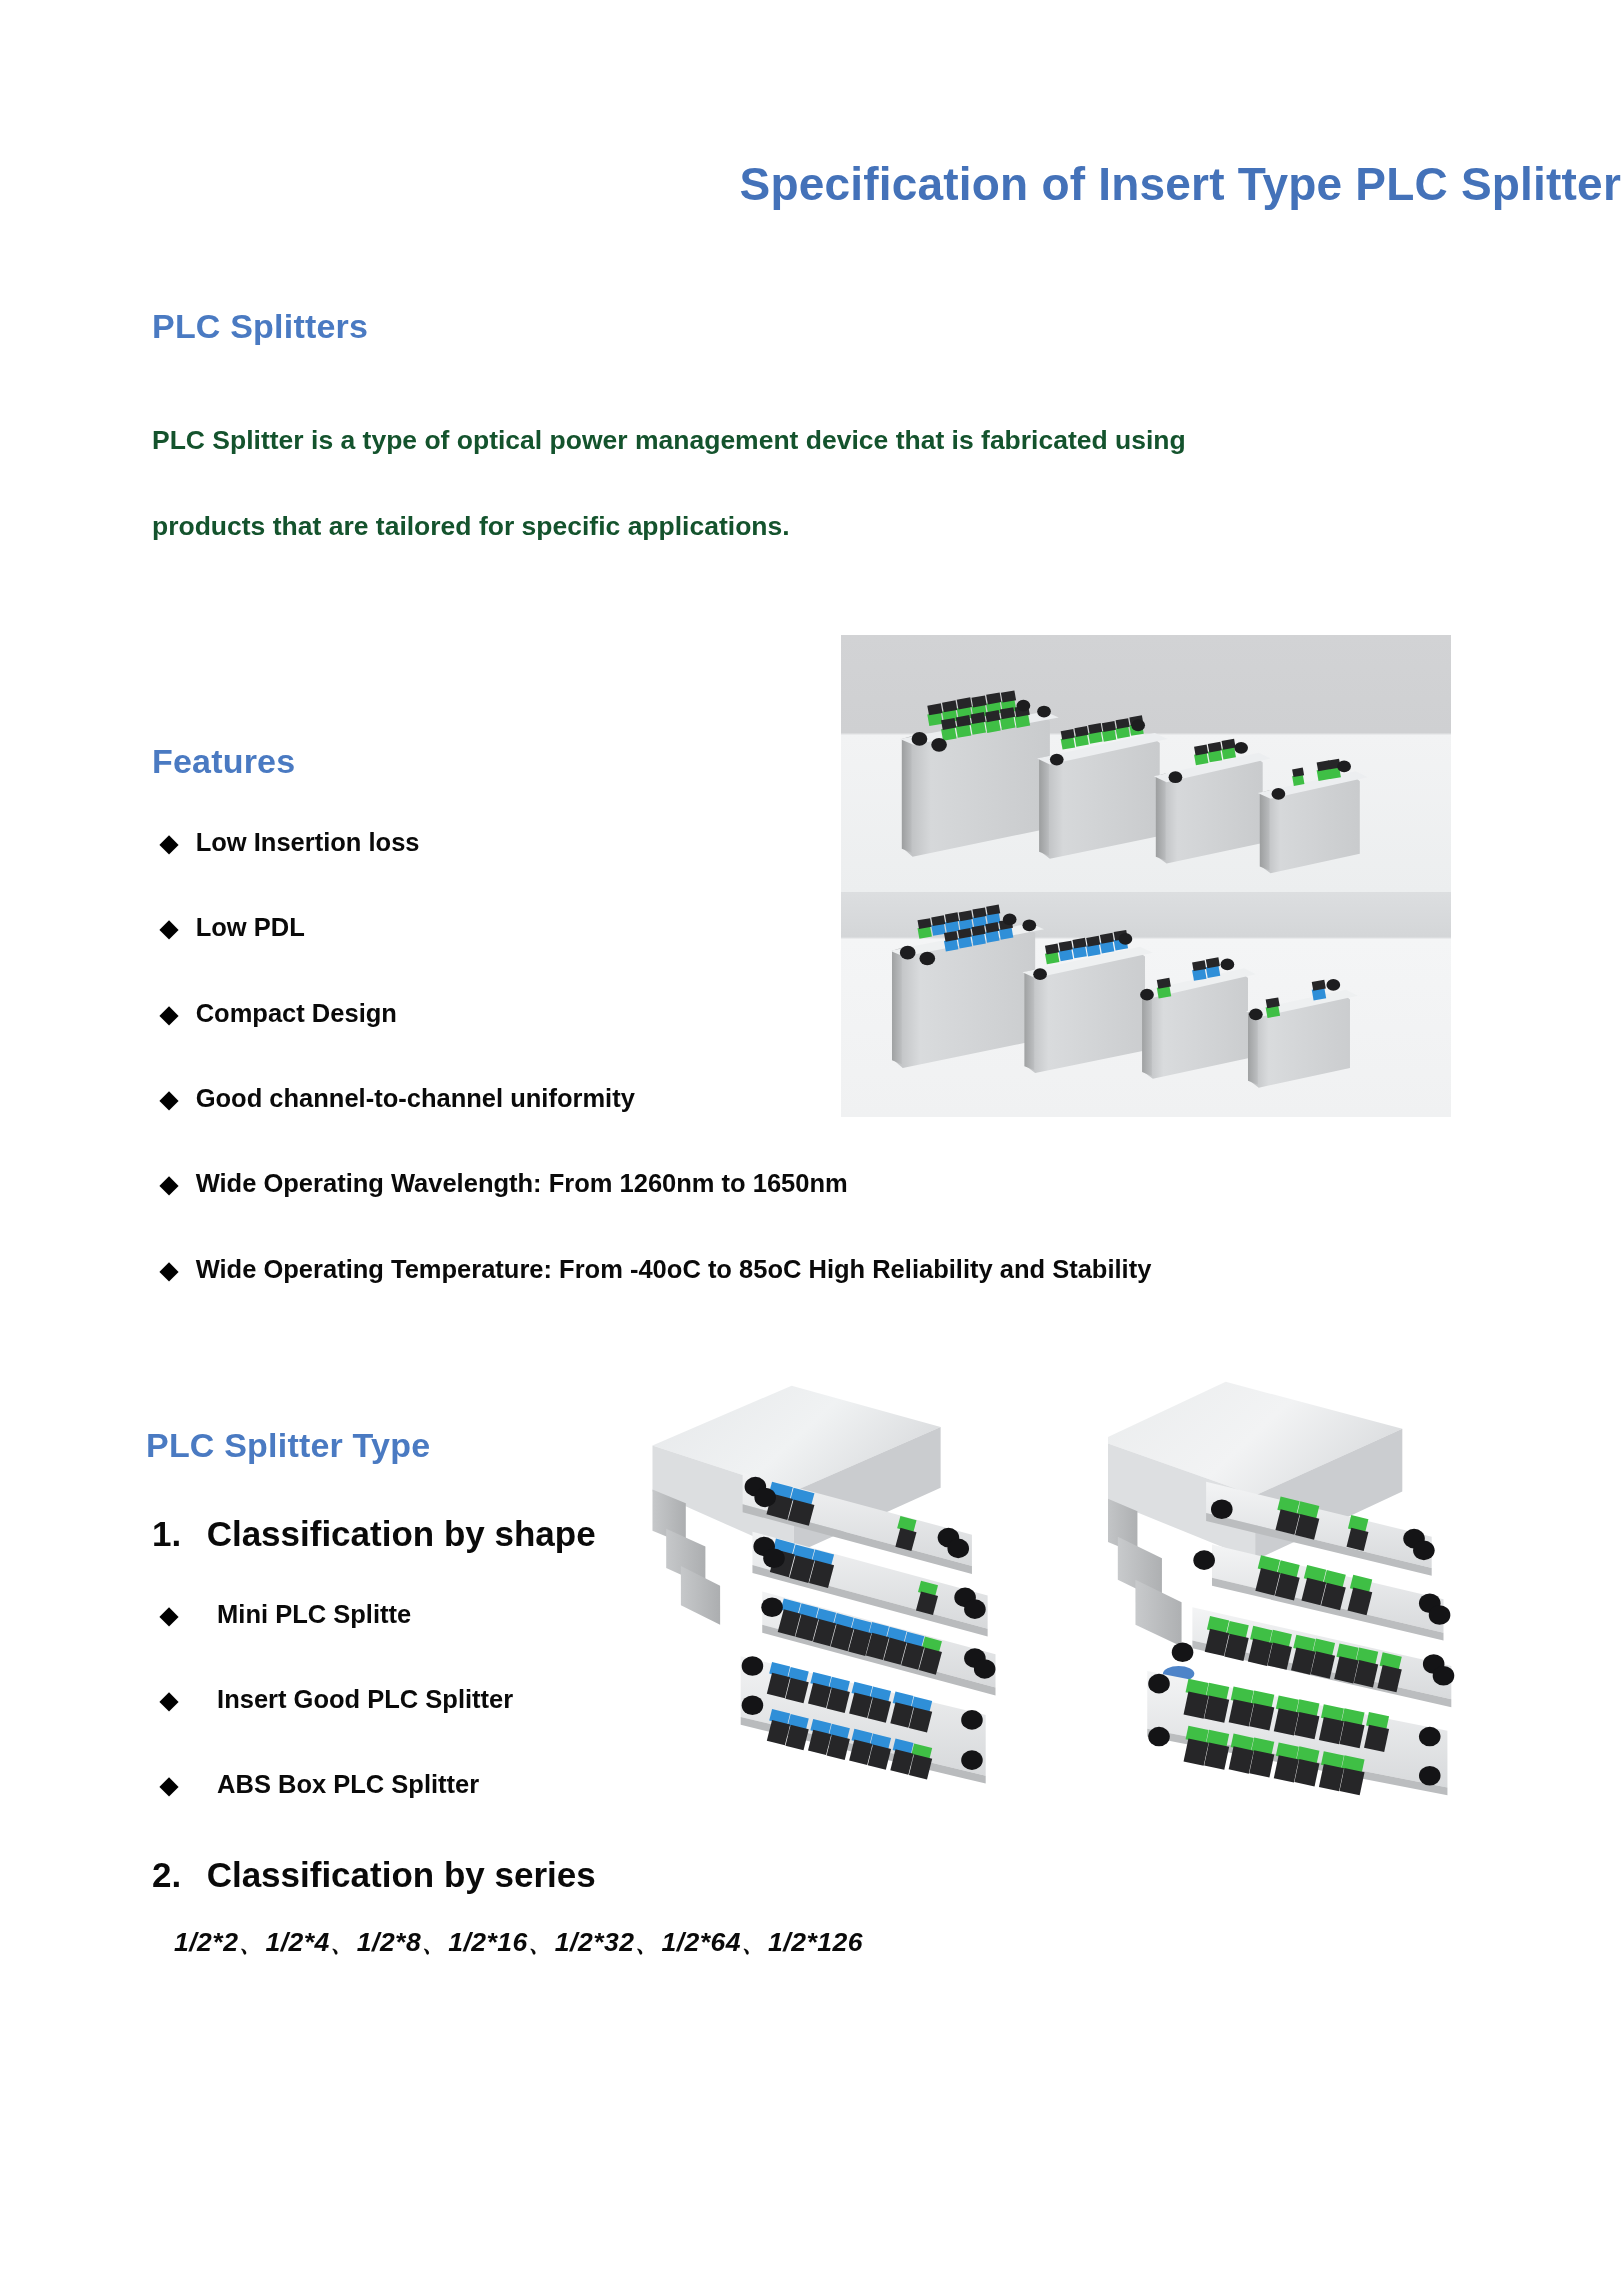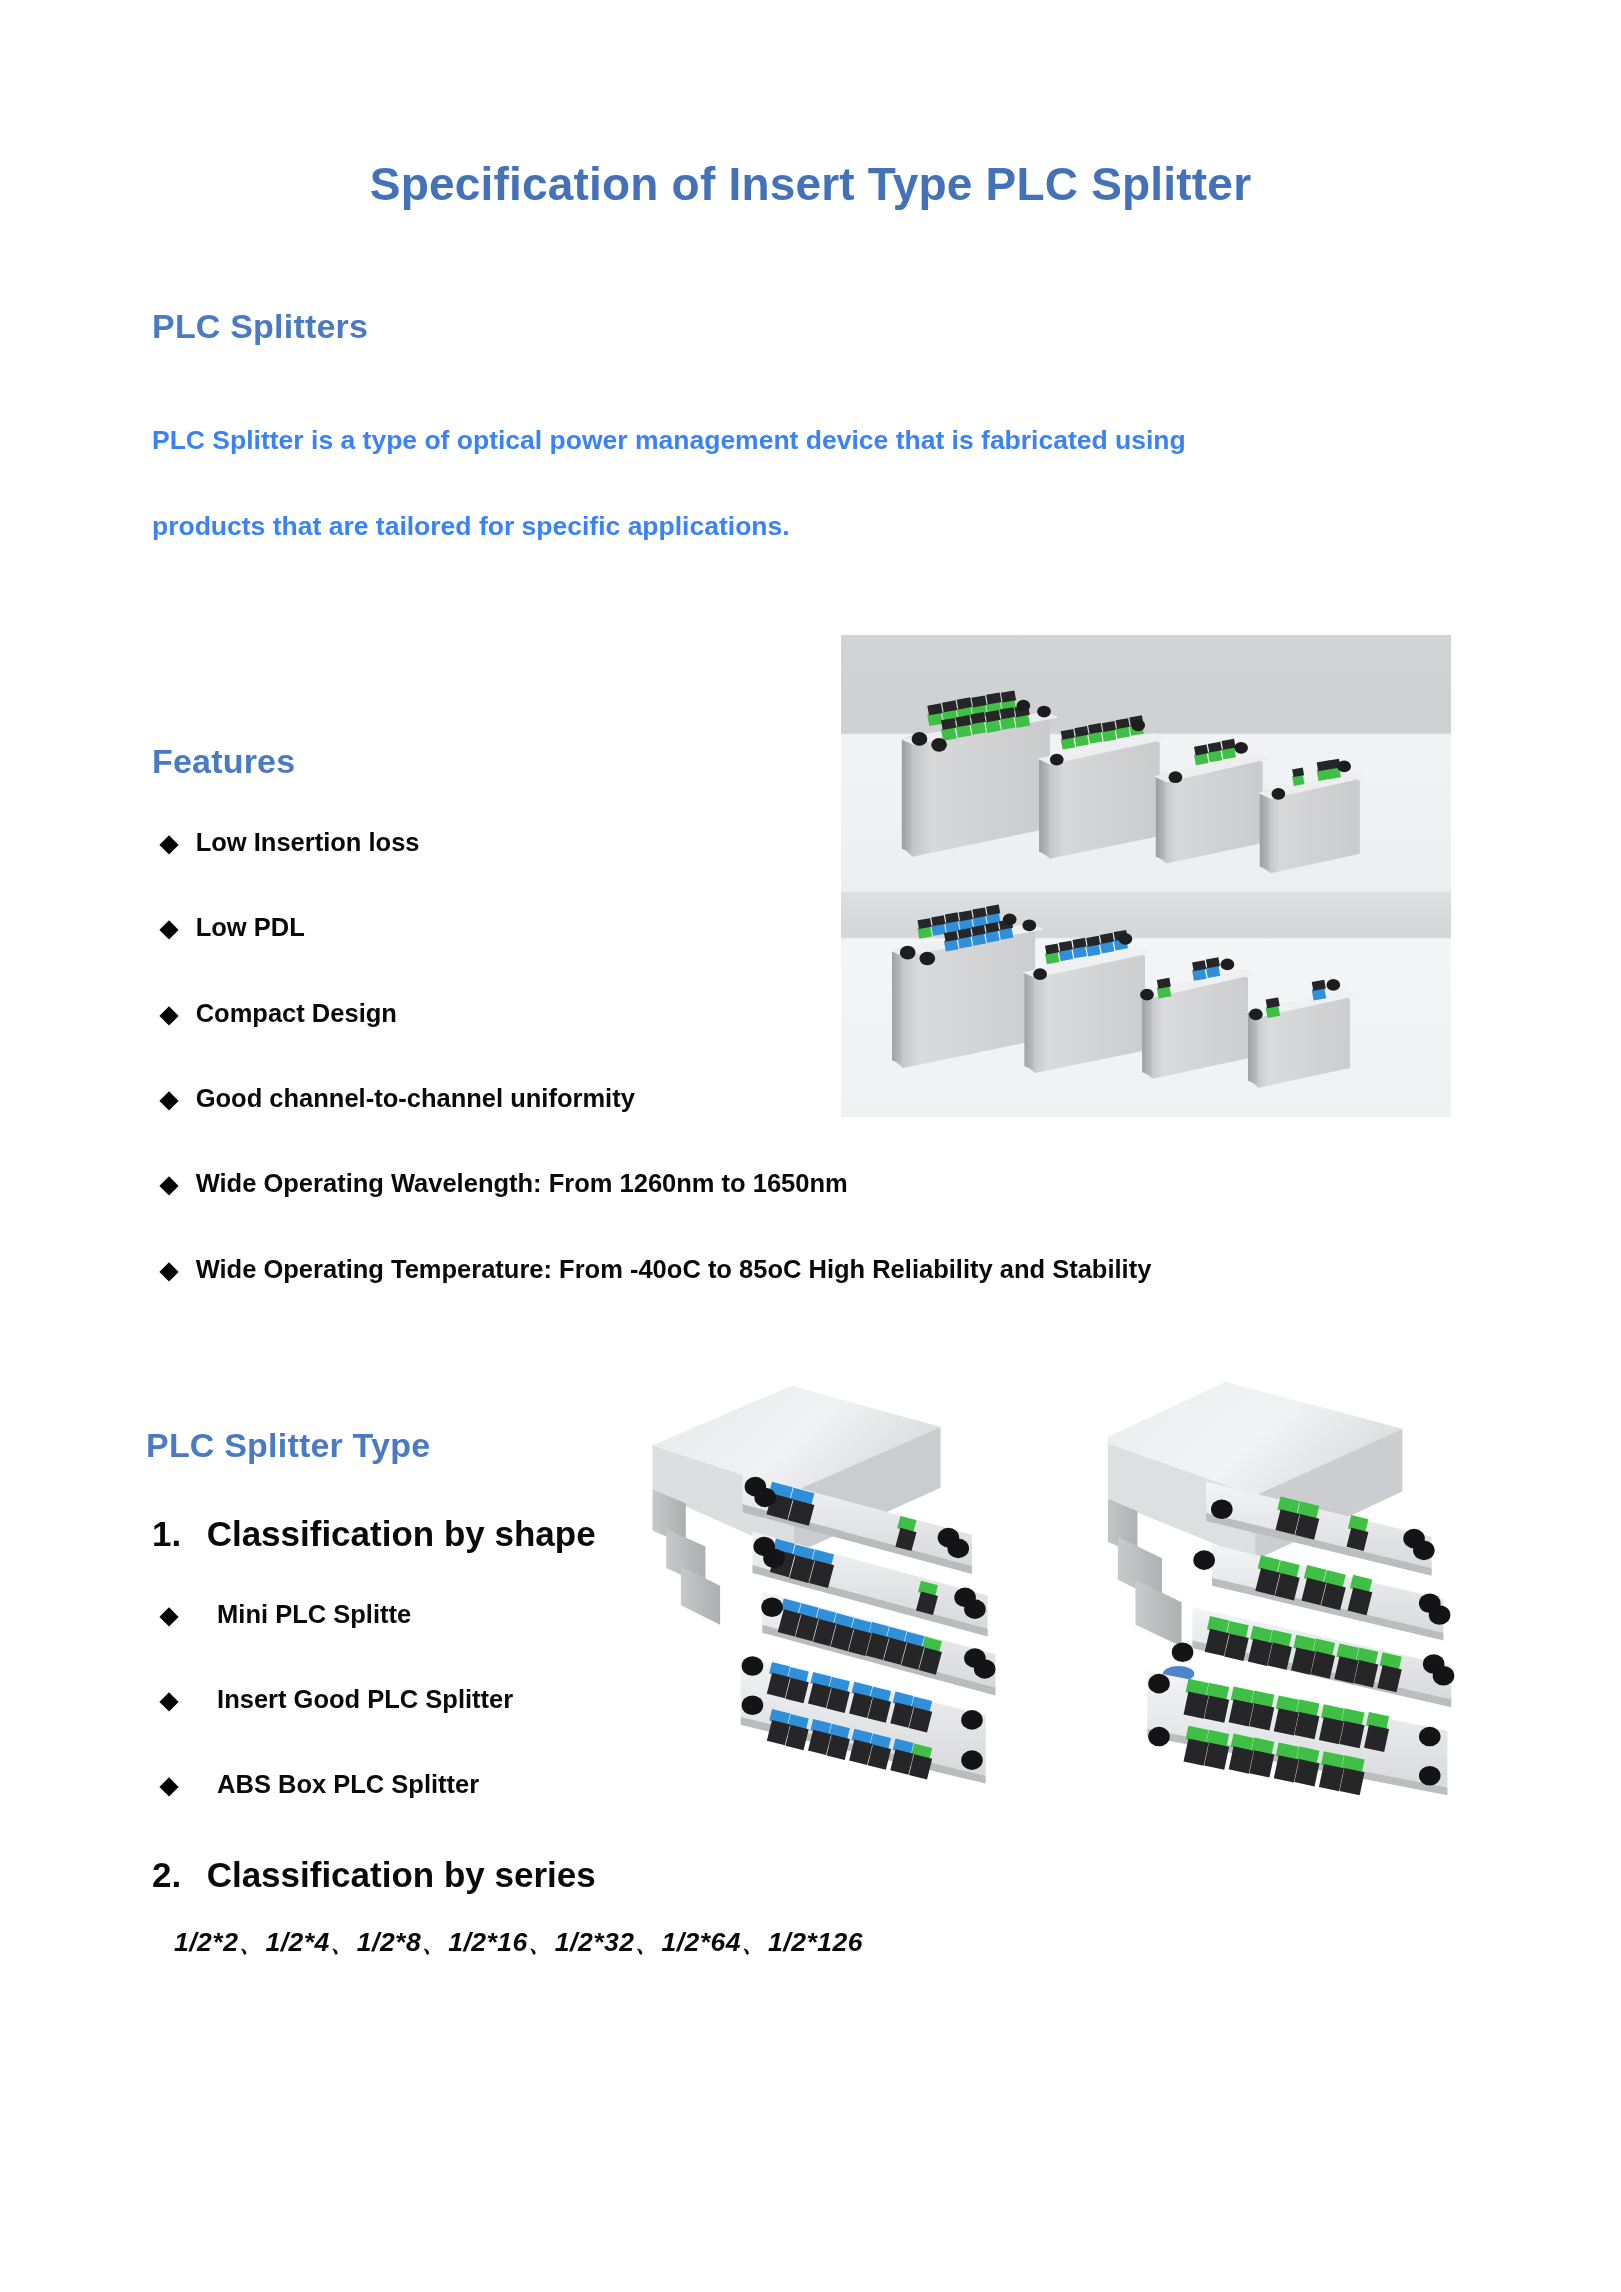--- a/index.html
+++ b/index.html
@@ -17,41 +17,41 @@
     background: #ffffff;
     overflow: hidden;
   }
 
   
   .doc-title {
     position: absolute;
     left: 0;
     top: 157px;
     width: 1621px;
-    text-align: center;
+    text-align: right;
     font-size: 46px;
     font-weight: bold;
     color: #4472b9;
     letter-spacing: 0.2px;
   }
   .sec-heading {
     position: absolute;
     font-size: 34px;
     font-weight: bold;
     color: #4a7ac2;
     letter-spacing: 0.2px;
   }
   .body-para {
     position: absolute;
     left: 152px;
     top: 397px;
     width: 1328px;
     font-size: 26.5px;
     font-weight: bold;
-    color: #3b82f6;
+    color: #14532d;
     line-height: 86px;
     text-align: justify;
     text-justify: inter-word;
   }
   .body-para > span { display: block; }
 
   .bullet-row {
     position: absolute;
     display: flex;
     align-items: baseline;

